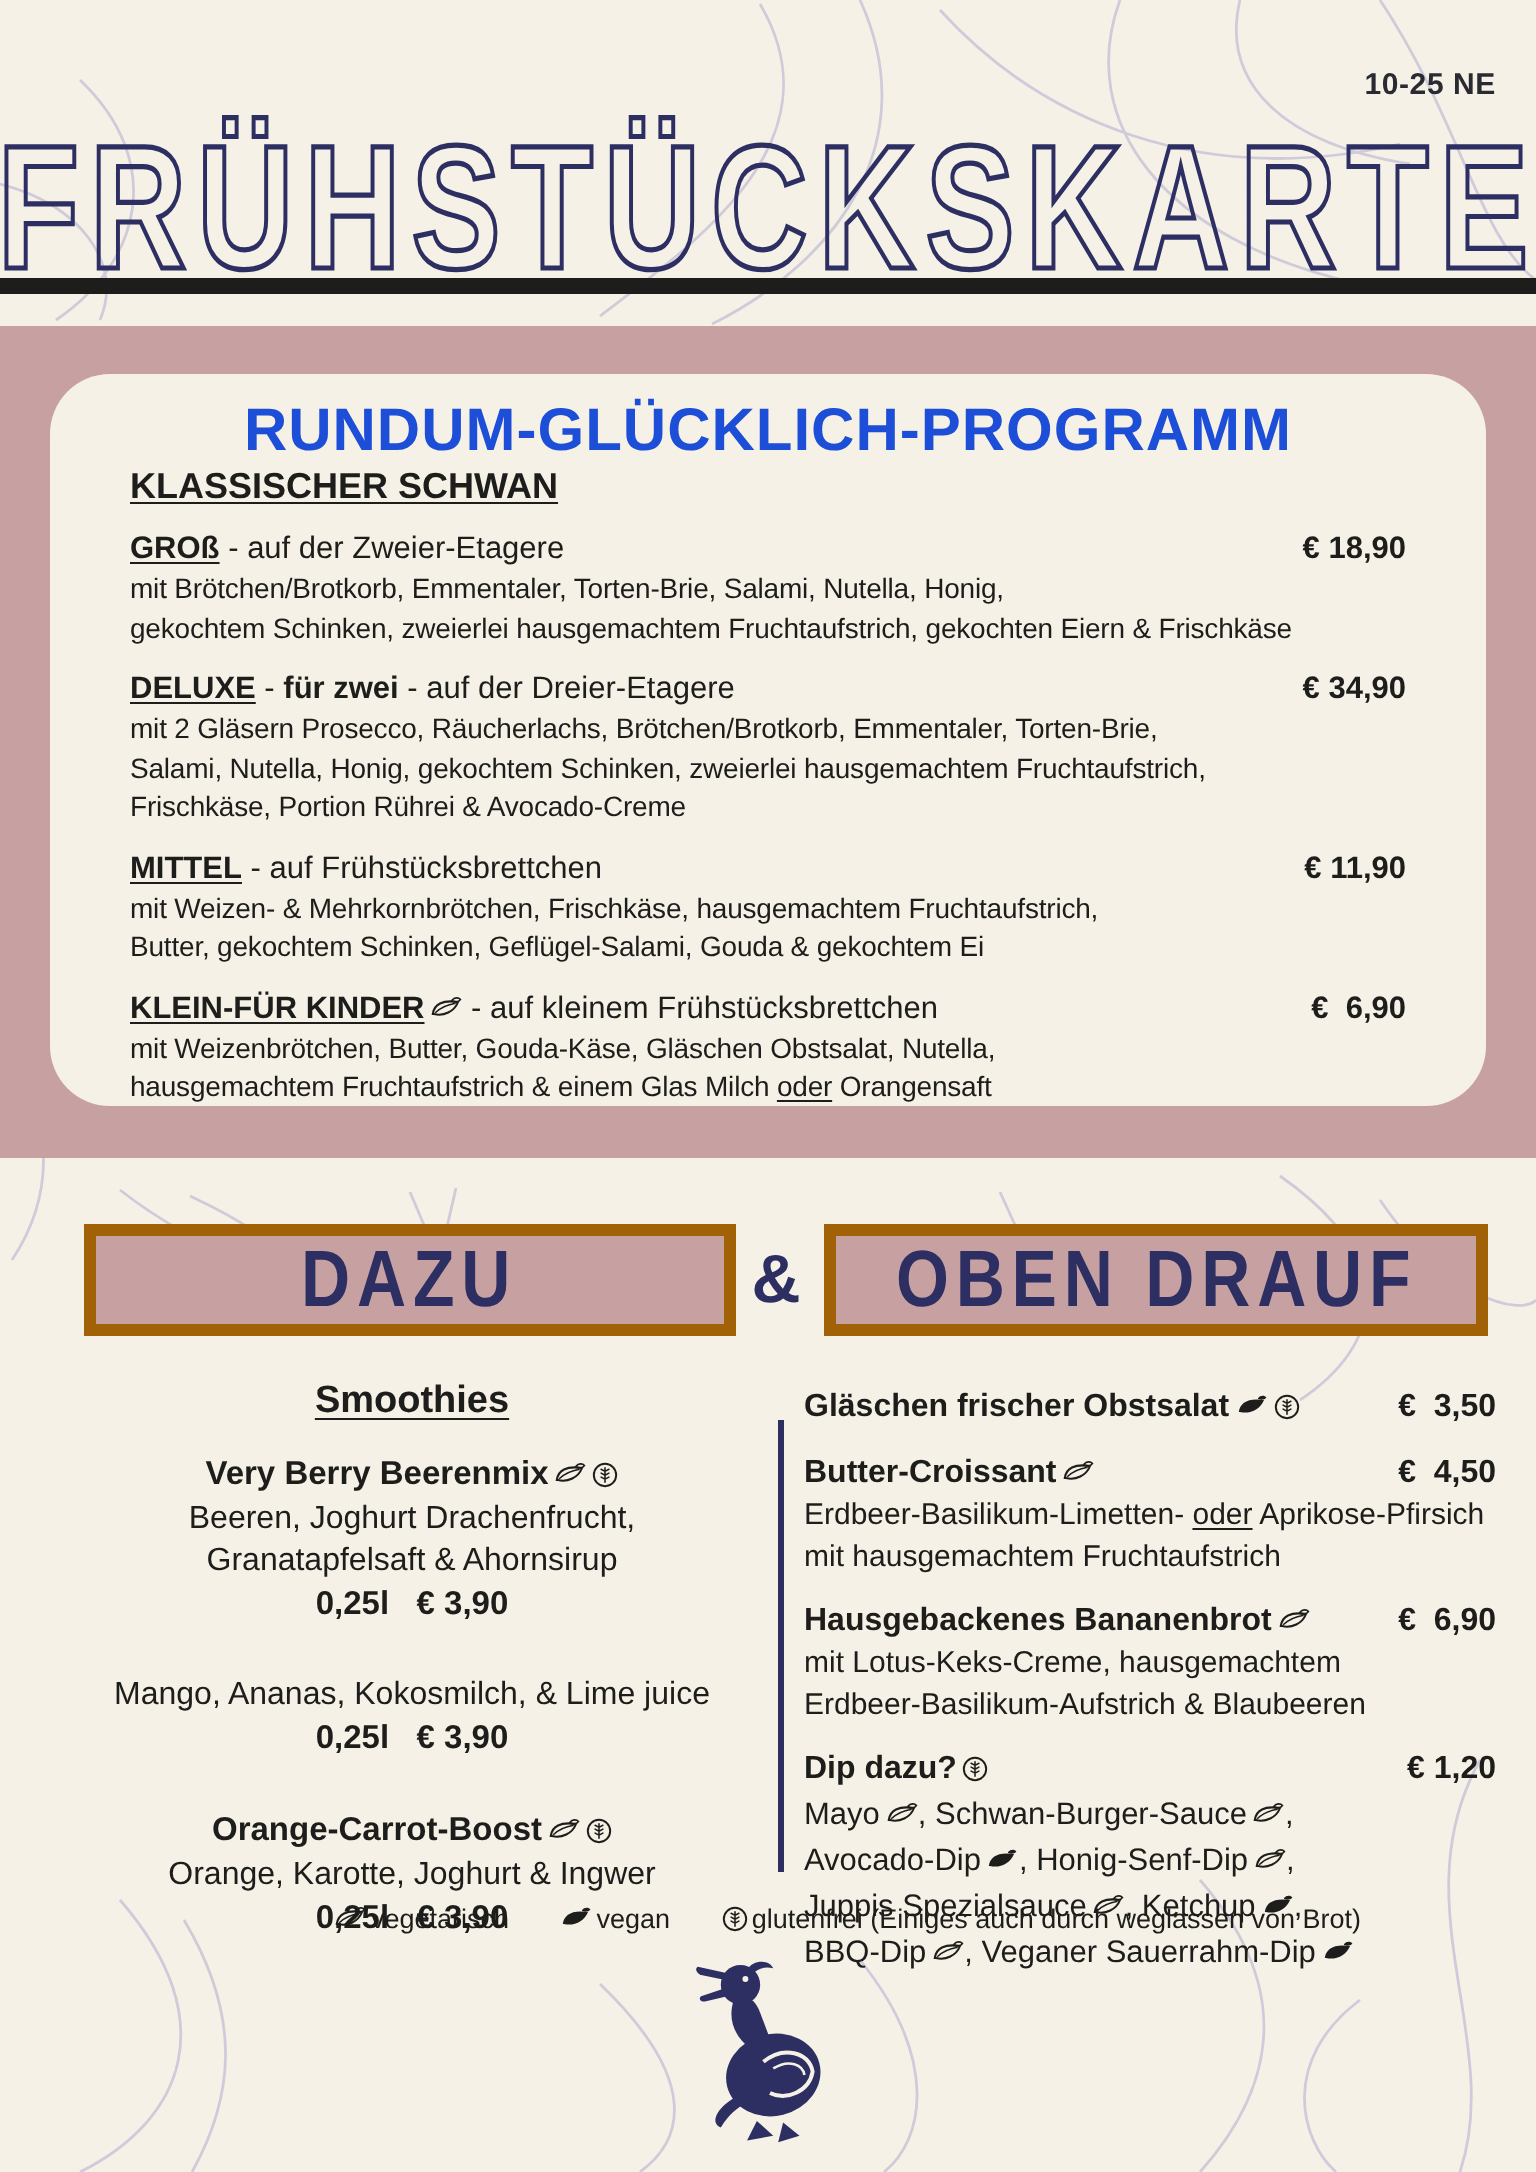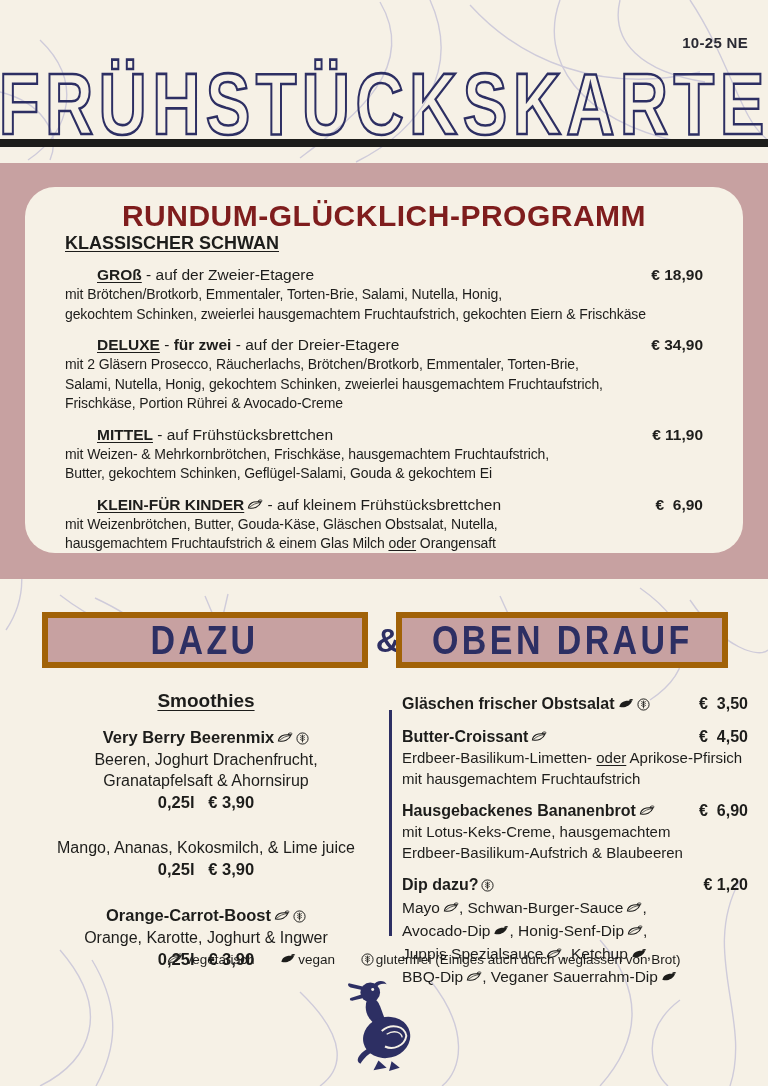--- a/index.html
+++ b/index.html
@@ -20,33 +20,33 @@
     font-size:88px;font-weight:700;letter-spacing:7px;
     color:transparent;-webkit-text-stroke:2.6px #2d2f63;
     transform:scaleX(0.76);transform-origin:center;
   }
   
   .band{position:absolute;top:163px;left:0;width:768px;height:416px;background:#c7a1a1;z-index:1;}
   .program-box{
     position:absolute;top:187px;left:25px;width:718px;height:366px;box-sizing:border-box;
     background:#f6f1e6;border-radius:30px;z-index:2;padding:8px 40px 10px;overflow:hidden;
   }
-  .program-title{text-align:center;color:#7f1d1d;font-weight:700;font-size:30px;letter-spacing:.5px;line-height:34px;margin-top:4px;}
+  .program-title{text-align:center;color:#1d4ed8;font-weight:700;font-size:30px;letter-spacing:.5px;line-height:34px;margin-top:4px;}
   .program-subtitle{text-align:left;font-weight:700;font-size:18px;line-height:21px;text-decoration:underline;text-underline-offset:2px;margin-bottom:4px;}
   .p-item{margin-top:11px;}
-  .p-head{display:flex;justify-content:space-between;align-items:flex-start;font-size:15.5px;line-height:20px;margin-left:32px;}
+  .p-head{display:flex;justify-content:space-between;align-items:flex-start;font-size:15.5px;line-height:20px;}
   .p-name{font-weight:700;text-decoration:underline;text-underline-offset:2px;}
   .pv{font-weight:700;}
   .p-price{font-weight:700;white-space:pre;font-size:15.5px;}
   .p-line{font-size:14px;line-height:19.5px;letter-spacing:-0.1px;white-space:nowrap;}
   .uw{text-decoration:underline;text-underline-offset:2px;}
   
   .banner{position:absolute;top:612px;height:56px;box-sizing:border-box;background:#c7a1a1;border:6px solid #a16207;display:flex;align-items:center;justify-content:center;z-index:2;}
   .banner-dazu{left:42px;width:326px;}
-  .banner-oben{left:396px;width:332px;}
+  .banner-oben{left:412px;width:332px;}
   .banner span{display:inline-block;white-space:nowrap;font-size:40px;font-weight:700;letter-spacing:4px;color:#2d2f63;transform:scaleX(0.85);}
   .amp{position:absolute;left:368px;top:612px;width:40px;height:56px;display:flex;align-items:center;justify-content:center;color:#2d2f63;font-size:34px;font-weight:700;z-index:2;}
   
   .left-col{position:absolute;left:36px;top:690px;width:340px;text-align:center;z-index:2;}
   .smoothies-title{font-size:19px;font-weight:700;text-decoration:underline;text-underline-offset:3px;margin-bottom:14px;}
   .s-item{margin-bottom:25px;}
   .s-name{font-size:16.5px;font-weight:700;line-height:23px;}
   .s-line{font-size:16px;line-height:21px;}
   .s-price{font-size:16.5px;font-weight:700;white-space:pre;margin-top:2px;}
   .divider{position:absolute;left:389px;top:710px;width:3px;height:226px;background:#2d2f63;z-index:2;}

